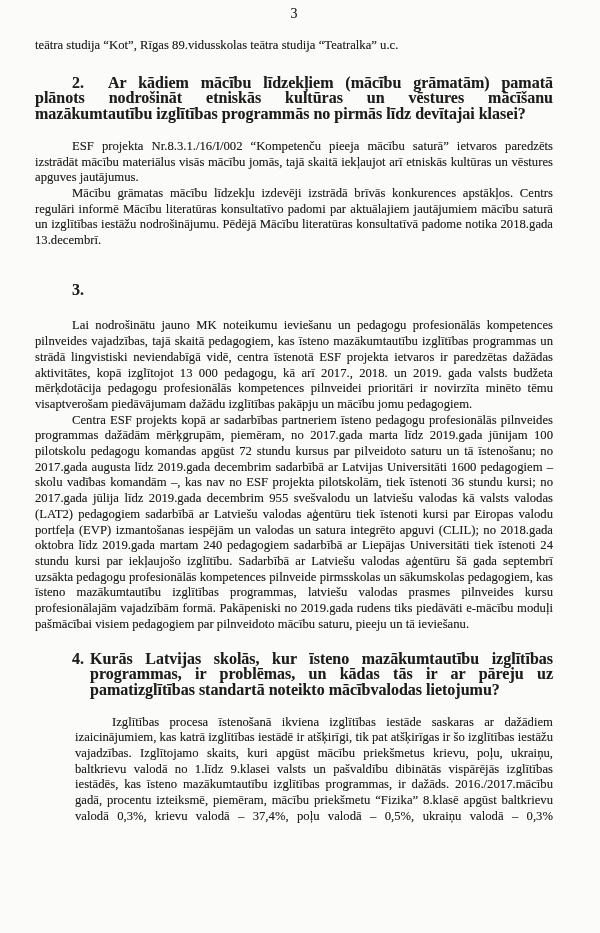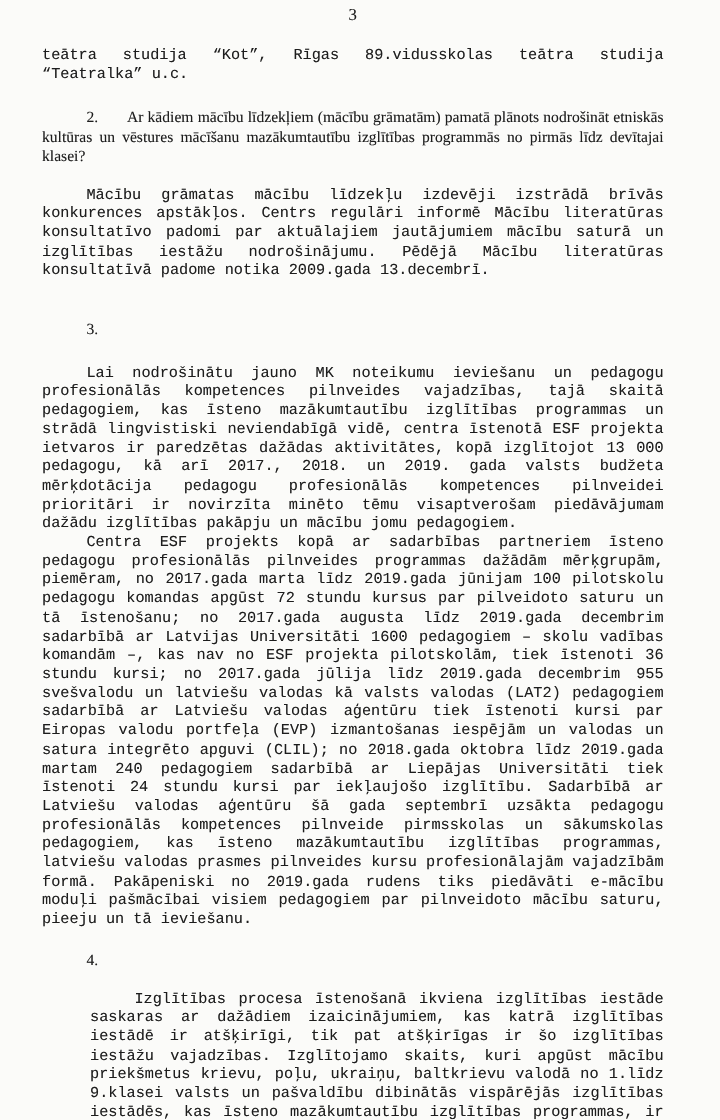--- a/index.html
+++ b/index.html
@@ -27,29 +27,28 @@
     text-align: center;
     font-size: 14px;
     line-height: 17px;
     margin-bottom: 16px;
   }
   .par {
     font-size: 12.7px;
     line-height: 15.7px;
     text-align: justify;
     text-indent: 37px;
-    font-family: Liberation Mono, monospace;
   }
   .par.no-indent { text-indent: 0; }
   .par.last-justify { text-align-last: justify; margin-left: 40px; }
   .intro { margin-bottom: 21px; }
   
   .question {
-    font-weight: normal;
-    font-size: 13px;
+    font-weight: bold;
+    font-size: 16px;
     line-height: 15.7px;
   }
   .q-inline {
     text-align: justify;
     text-indent: 37px;
     margin-bottom: 17px;
   }
   .q-inline .q-gap { display: inline-block; width: 24px; }
   
   .q-hang { display: flex; padding-left: 37px; }
@@ -62,30 +61,32 @@
 <body>
 
 <div class="page">
 
   <div class="page-number">3</div>
 
   <p class="par no-indent intro">teātra studija “Kot”, Rīgas 89.vidusskolas teātra studija “Teatralka” u.c.</p>
 
   <p class="question q-inline"><span class="q-num">2.</span><span class="q-gap"></span><span>Ar kādiem mācību līdzekļiem (mācību grāmatām) pamatā plānots nodrošināt etniskās kultūras un vēstures mācīšanu mazākumtautību izglītības programmās no pirmās līdz devītajai klasei?</span></p>
 
+  <p class="par">ESF projekta Nr.8.3.1./16/I/002 “Kompetenču pieeja mācību saturā” ietvaros paredzēts izstrādāt mācību materiālus visās mācību jomās, tajā skaitā iekļaujot arī etniskās kultūras un vēstures apguves jautājumus.</p>
 
-  <p class="par">Mācību grāmatas mācību līdzekļu izdevēji izstrādā brīvās konkurences apstākļos. Centrs regulāri informē Mācību literatūras konsultatīvo padomi par aktuālajiem jautājumiem mācību saturā un izglītības iestāžu nodrošinājumu. Pēdējā Mācību literatūras konsultatīvā padome notika 2009.gada 13.decembrī.</p>
+  <p class="par">Mācību grāmatas mācību līdzekļu izdevēji izstrādā brīvās konkurences apstākļos. Centrs regulāri informē Mācību literatūras konsultatīvo padomi par aktuālajiem jautājumiem mācību saturā un izglītības iestāžu nodrošinājumu. Pēdējā Mācību literatūras konsultatīvā padome notika 2018.gada 13.decembrī.</p>
 
   <div class="question q-hang q3">
     <span class="q-num">3.</span>
   </div>
 
   <p class="par">Lai nodrošinātu jauno MK noteikumu ieviešanu un pedagogu profesionālās kompetences pilnveides vajadzības, tajā skaitā pedagogiem, kas īsteno mazākumtautību izglītības programmas un strādā lingvistiski neviendabīgā vidē, centra īstenotā ESF projekta ietvaros ir paredzētas dažādas aktivitātes, kopā izglītojot 13 000 pedagogu, kā arī 2017., 2018. un 2019. gada valsts budžeta mērķdotācija pedagogu profesionālās kompetences pilnveidei prioritāri ir novirzīta minēto tēmu visaptverošam piedāvājumam dažādu izglītības pakāpju un mācību jomu pedagogiem.</p>
 
   <p class="par">Centra ESF projekts kopā ar sadarbības partneriem īsteno pedagogu profesionālās pilnveides programmas dažādām mērķgrupām, piemēram, no 2017.gada marta līdz 2019.gada jūnijam 100 pilotskolu pedagogu komandas apgūst 72 stundu kursus par pilveidoto saturu un tā īstenošanu; no 2017.gada augusta līdz 2019.gada decembrim sadarbībā ar Latvijas Universitāti 1600 pedagogiem – skolu vadības komandām –, kas nav no ESF projekta pilotskolām, tiek īstenoti 36 stundu kursi; no 2017.gada jūlija līdz 2019.gada decembrim 955 svešvalodu un latviešu valodas kā valsts valodas (LAT2) pedagogiem sadarbībā ar Latviešu valodas aģentūru tiek īstenoti kursi par Eiropas valodu portfeļa (EVP) izmantošanas iespējām un valodas un satura integrēto apguvi (CLIL); no 2018.gada oktobra līdz 2019.gada martam 240 pedagogiem sadarbībā ar Liepājas Universitāti tiek īstenoti 24 stundu kursi par iekļaujošo izglītību. Sadarbībā ar Latviešu valodas aģentūru šā gada septembrī uzsākta pedagogu profesionālās kompetences pilnveide pirmsskolas un sākumskolas pedagogiem, kas īsteno mazākumtautību izglītības programmas, latviešu valodas prasmes pilnveides kursu profesionālajām vajadzībām formā. Pakāpeniski no 2019.gada rudens tiks piedāvāti e-mācību moduļi pašmācībai visiem pedagogiem par pilnveidoto mācību saturu, pieeju un tā ieviešanu.</p>
 
   <div class="question q-hang q4">
     <span class="q-num">4.</span>
+    <span class="q-text">Kurās Latvijas skolās, kur īsteno mazākumtautību izglītības programmas, ir problēmas, un kādas tās ir ar pāreju uz pamatizglītības standartā noteikto mācībvalodas lietojumu?</span>
   </div>
 
   <p class="par last-justify">Izglītības procesa īstenošanā ikviena izglītības iestāde saskaras ar dažādiem izaicinājumiem, kas katrā izglītības iestādē ir atšķirīgi, tik pat atšķirīgas ir šo izglītības iestāžu vajadzības. Izglītojamo skaits, kuri apgūst mācību priekšmetus krievu, poļu, ukraiņu, baltkrievu valodā no 1.līdz 9.klasei valsts un pašvaldību dibinātās vispārējās izglītības iestādēs, kas īsteno mazākumtautību izglītības programmas, ir dažāds. 2016./2017.mācību gadā, procentu izteiksmē, piemēram, mācību priekšmetu “Fizika” 8.klasē apgūst baltkrievu valodā 0,3%, krievu valodā – 37,4%, poļu valodā – 0,5%, ukraiņu valodā – 0,3%</p>
 
 </div>
 
 </body></html>

